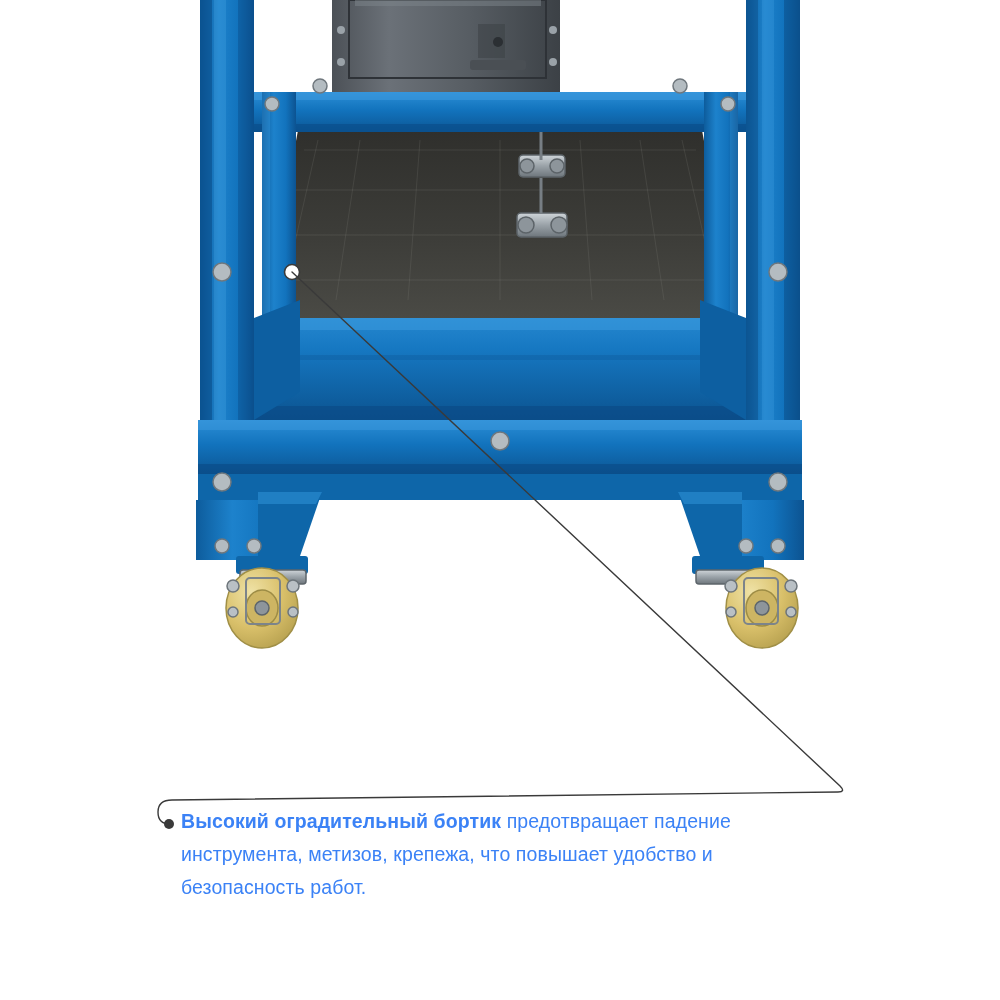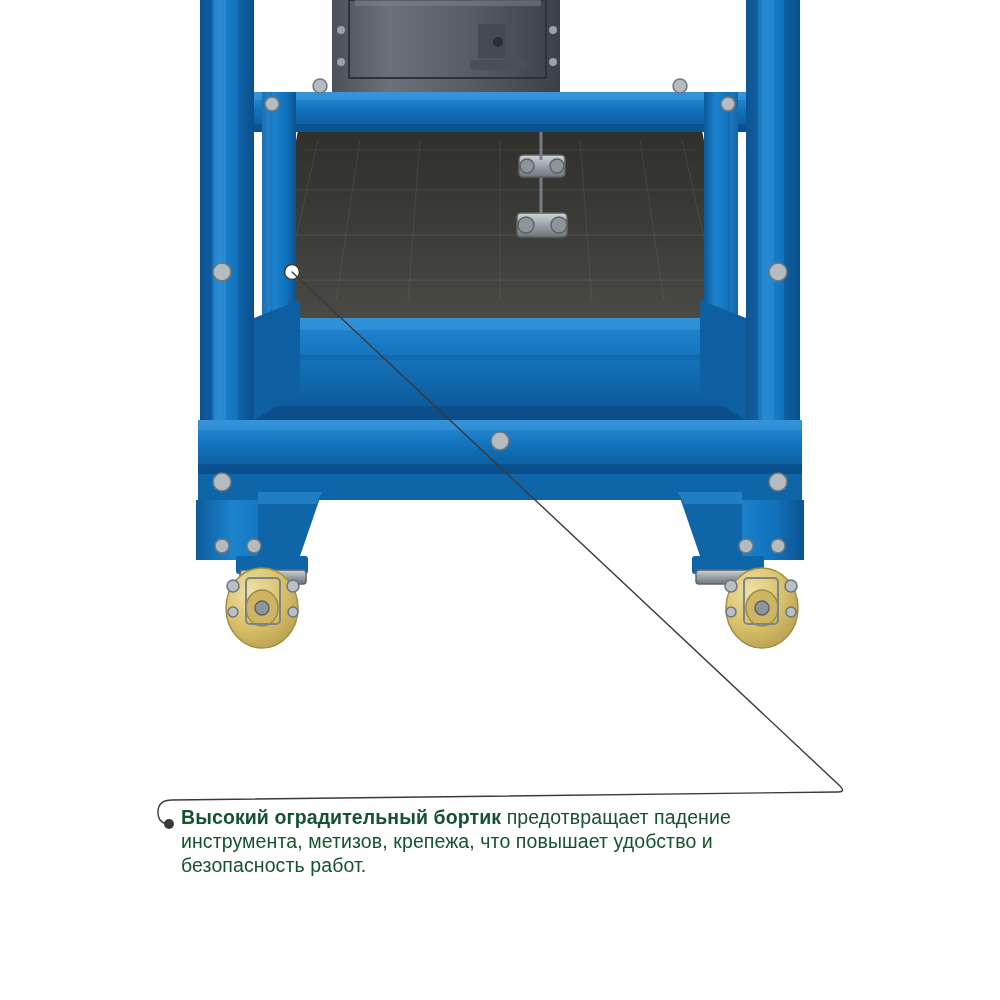--- a/index.html
+++ b/index.html
@@ -24,23 +24,23 @@
     left: 0;
     top: 0;
     width: 1000px;
     height: 1000px;
   }
   .callout {
     position: absolute;
     left: 181px;
     top: 805px;
     width: 600px;
-    color: #14532d;
+    color: #3b82f6;
     font-size: 19.5px;
-    line-height: 24px;
+    line-height: 33px;
     letter-spacing: 0.1px;
   }
   .callout .lead {
     font-weight: bold;
   }
   .callout .rest {
     font-weight: normal;
   }
 </style>
 </head>

